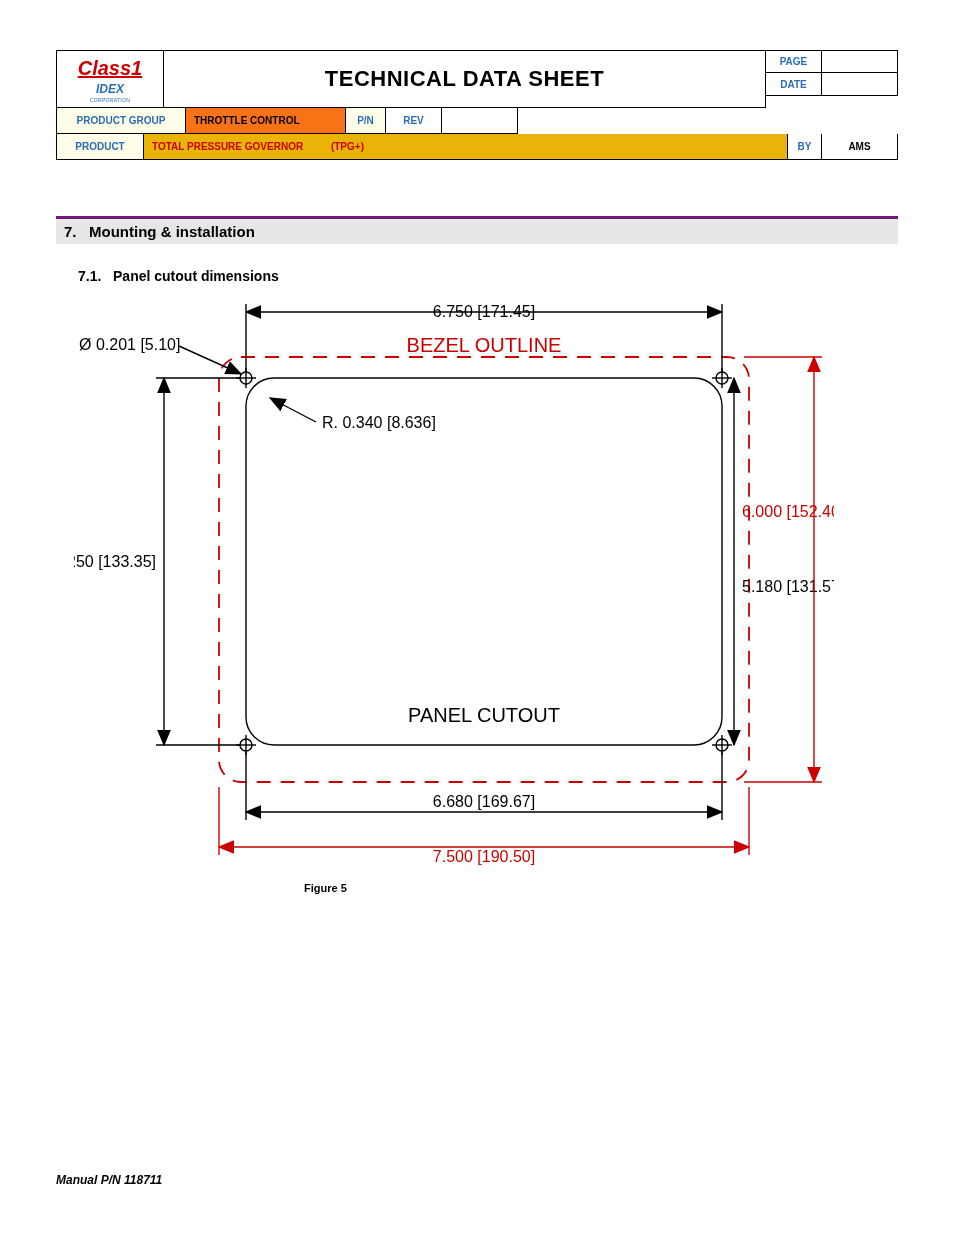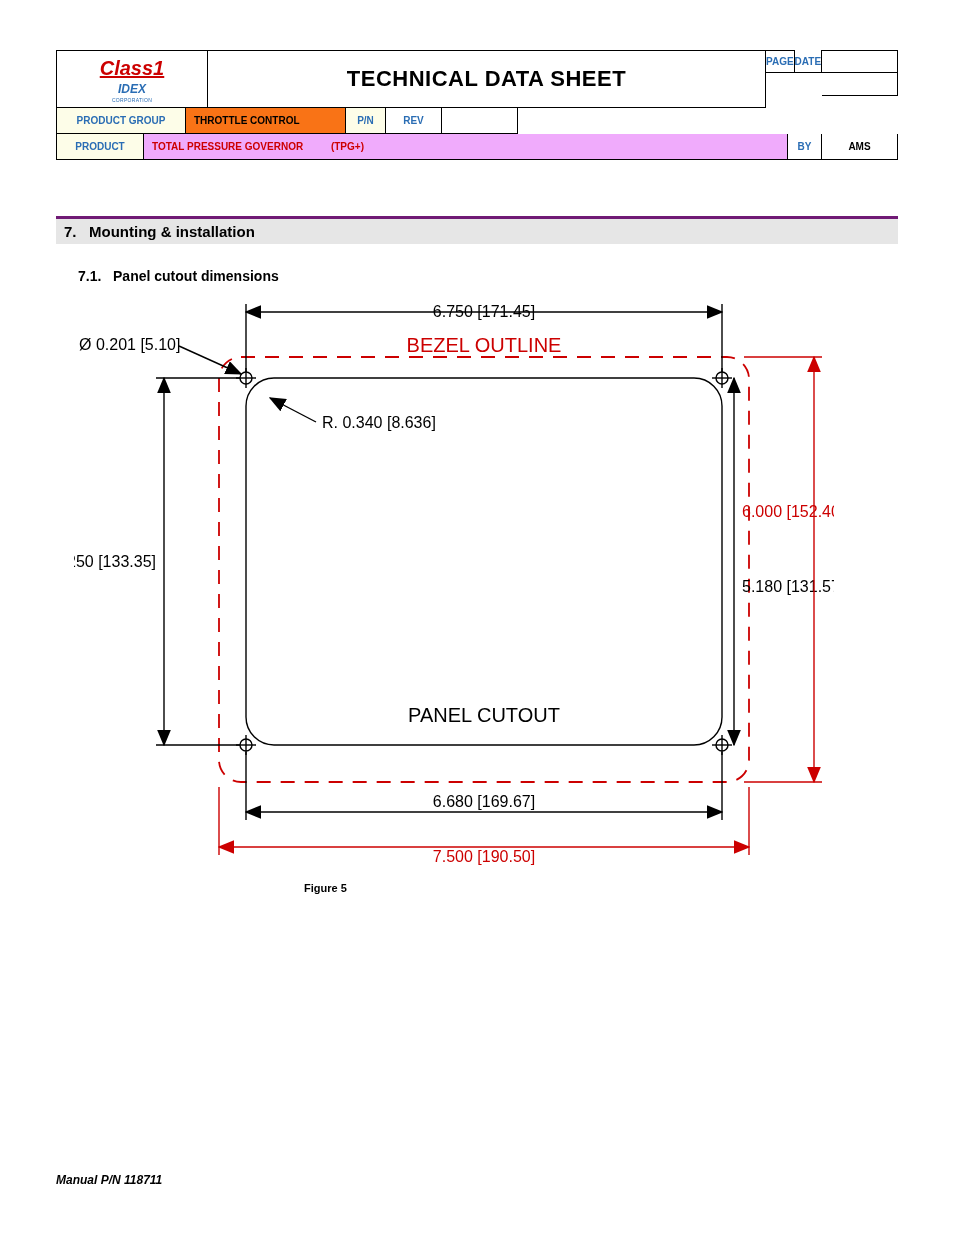--- a/index.html
+++ b/index.html
@@ -1,37 +1,37 @@
 <!DOCTYPE html>
 <html><head>
 <meta charset="utf-8">
 <style>
   html,body{margin:0;padding:0;background:#fff;font-family:Arial,Helvetica,sans-serif;color:#000}
   .page{width:954px;height:1235px;position:relative;margin:0 auto;box-sizing:border-box;padding:50px 56px 40px 56px}
   
   .hdr{display:flex;width:100%;}
-  .logo-cell{width:152px;border:1px solid #000;box-sizing:border-box;text-align:center;padding:6px 0 4px 0}
+  .logo-cell{width:108px;border:1px solid #000;box-sizing:border-box;text-align:center;padding:6px 0 4px 0}
   .logo-main{font-family:"Arial Black",Arial;font-style:italic;font-weight:900;font-size:20px;color:#c00;text-decoration:underline}
   .logo-sub{font-family:"Arial Black",Arial;font-style:italic;font-weight:900;font-size:12px;color:#2a6db4;margin-top:2px}
   .logo-sub2{font-size:5px;color:#2a6db4;margin-top:1px;letter-spacing:0.3px}
   .title-wrap{flex:1;display:flex;flex-direction:column}
   .title-row{display:flex;flex:1}
   .title-cell{flex:1;border:1px solid #000;border-left:none;display:flex;align-items:center;justify-content:center;font-weight:bold;font-size:22px;letter-spacing:0.5px}
-  .mini-col{width:56px;display:flex;}
+  .mini-col{width:56px;display:flex;flex-direction:column}
   .mini{height:23px;border:1px solid #000;border-left:none;display:flex;align-items:center;justify-content:center;font-size:10px;font-weight:bold;color:#2a6db4;box-sizing:border-box}
   .mini + .mini{border-top:none}
   .mini-val-col{width:76px;display:flex;flex-direction:column}
   .mini-val{height:23px;border:1px solid #000;border-left:none;box-sizing:border-box}
   .mini-val + .mini-val{border-top:none}
   
   .row2,.row3{display:flex;width:100%}
   .row2 > div,.row3 > div{border:1px solid #000;border-top:none;box-sizing:border-box;display:flex;align-items:center;padding:0 8px;height:26px;font-size:10px;font-weight:bold}
   .row2 > div + div,.row3 > div + div{border-left:none}
   .lbl-blue{color:#2a6db4;background:#fdfde8}
-  .lbl-red{color:#c00;background:#f0abfc}
+  .lbl-red{color:#c00;background:#eab308}
   .val-black{color:#000;background:#f97316}
   .c-pg{width:130px;justify-content:center}
   .c-pgv{width:160px}
   .c-pn{width:40px;justify-content:center}
   .c-pnv{flex:1}
   .c-rev{width:56px;justify-content:center;background:#fff}
   .c-revv{width:76px;background:#fff}
   .c-prod{width:88px;justify-content:center}
   .c-prodv{flex:1}
   .c-by{width:34px;justify-content:center;background:#fff}

